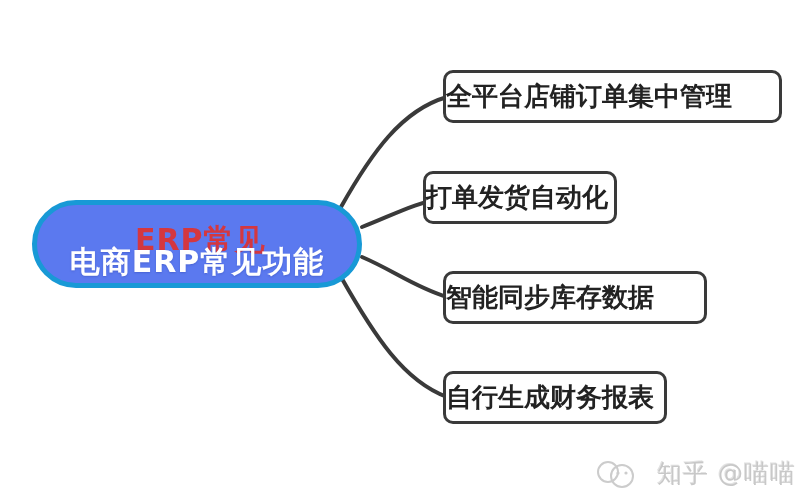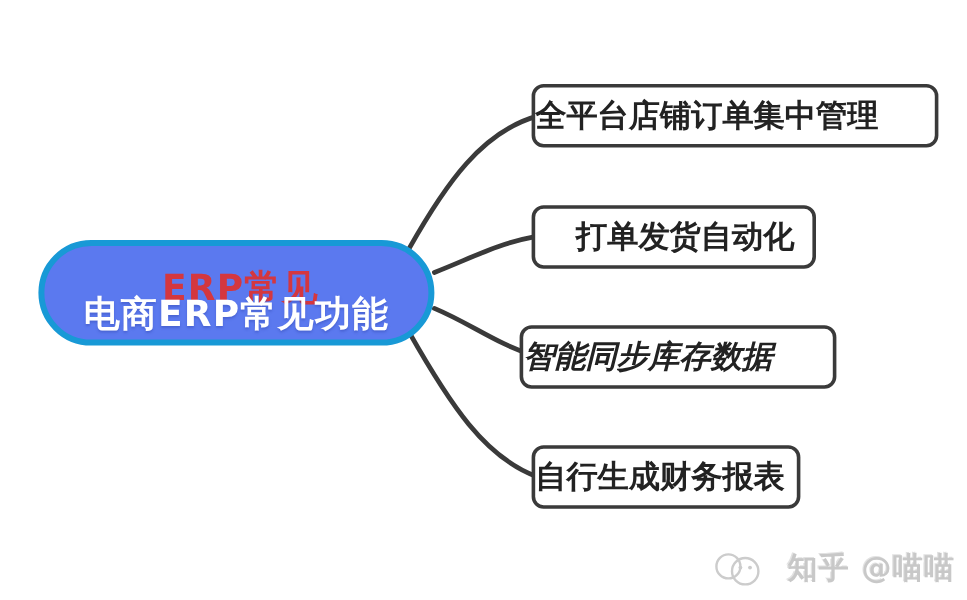--- a/index.html
+++ b/index.html
@@ -69,34 +69,34 @@
     justify-content: flex-start;
     z-index: 2;
   }
   .branch-label {
     color: #222222;
     font-size: 26px;
     font-weight: 600;
     white-space: nowrap;
   }
   #branch-1 { left: 443px; top: 70px;  width: 339px; height: 53px; }
-  #branch-2 { left: 443px; top: 171px; width: 237px; height: 53px; padding-left: 34px; }
-  #branch-3 { left: 433px; top: 271px; width: 264px; height: 53px; font-style: italic; }
+  #branch-2 { left: 423px; top: 171px; width: 194px; height: 53px; }
+  #branch-3 { left: 443px; top: 271px; width: 264px; height: 53px; }
   #branch-4 { left: 443px; top: 371px; width: 224px; height: 53px; }
   
   .gray-watermark {
     position: absolute;
     right: 10px; bottom: 10px;
     display: flex;
     align-items: center;
     gap: 20px;
     z-index: 2;
     color: #c8c8c8;
     font-size: 25px;
-    font-weight: bold;
+    font-weight: normal;
     letter-spacing: 1px;
     text-shadow: 1px 1px 0 #ffffff, -1px -1px 0 #e2e2e2;
     white-space: nowrap;
   }
   .gray-watermark svg { display: block; }
 </style>
 </head>
 <body>
 
 <div id="canvas">

